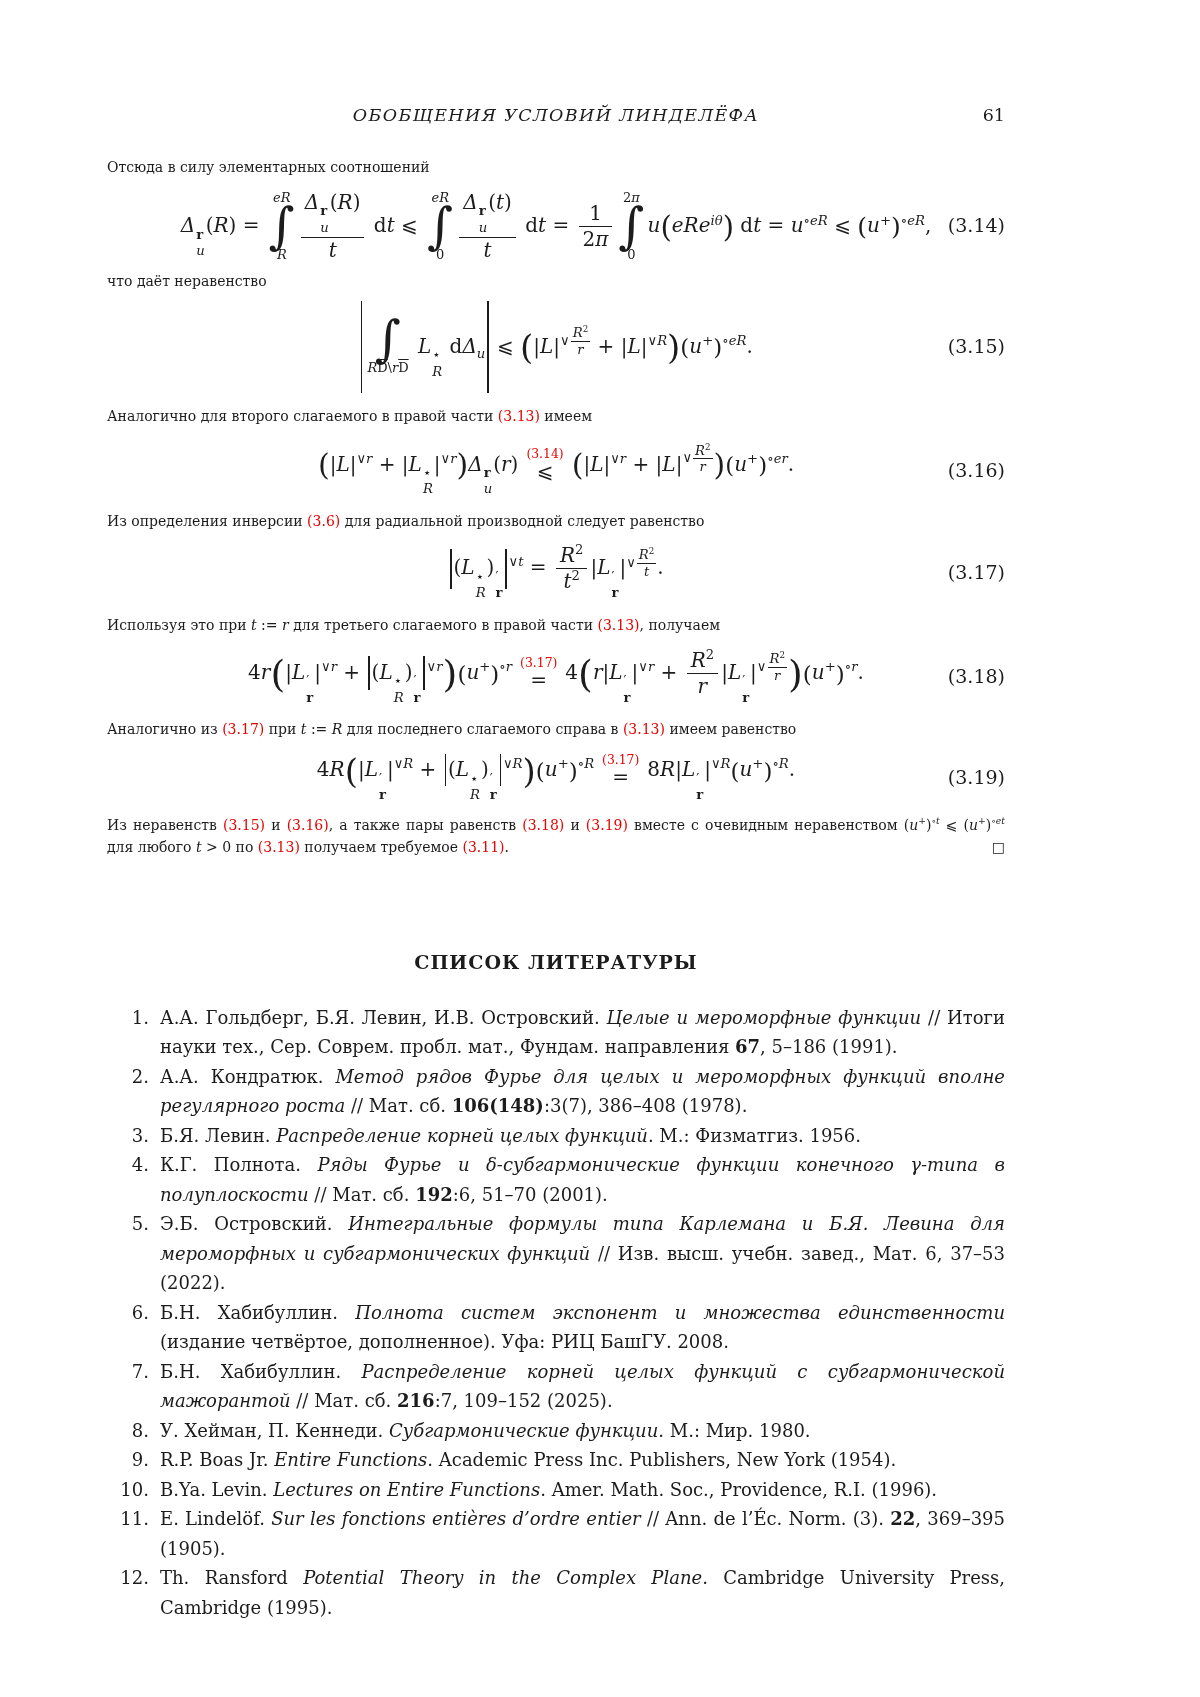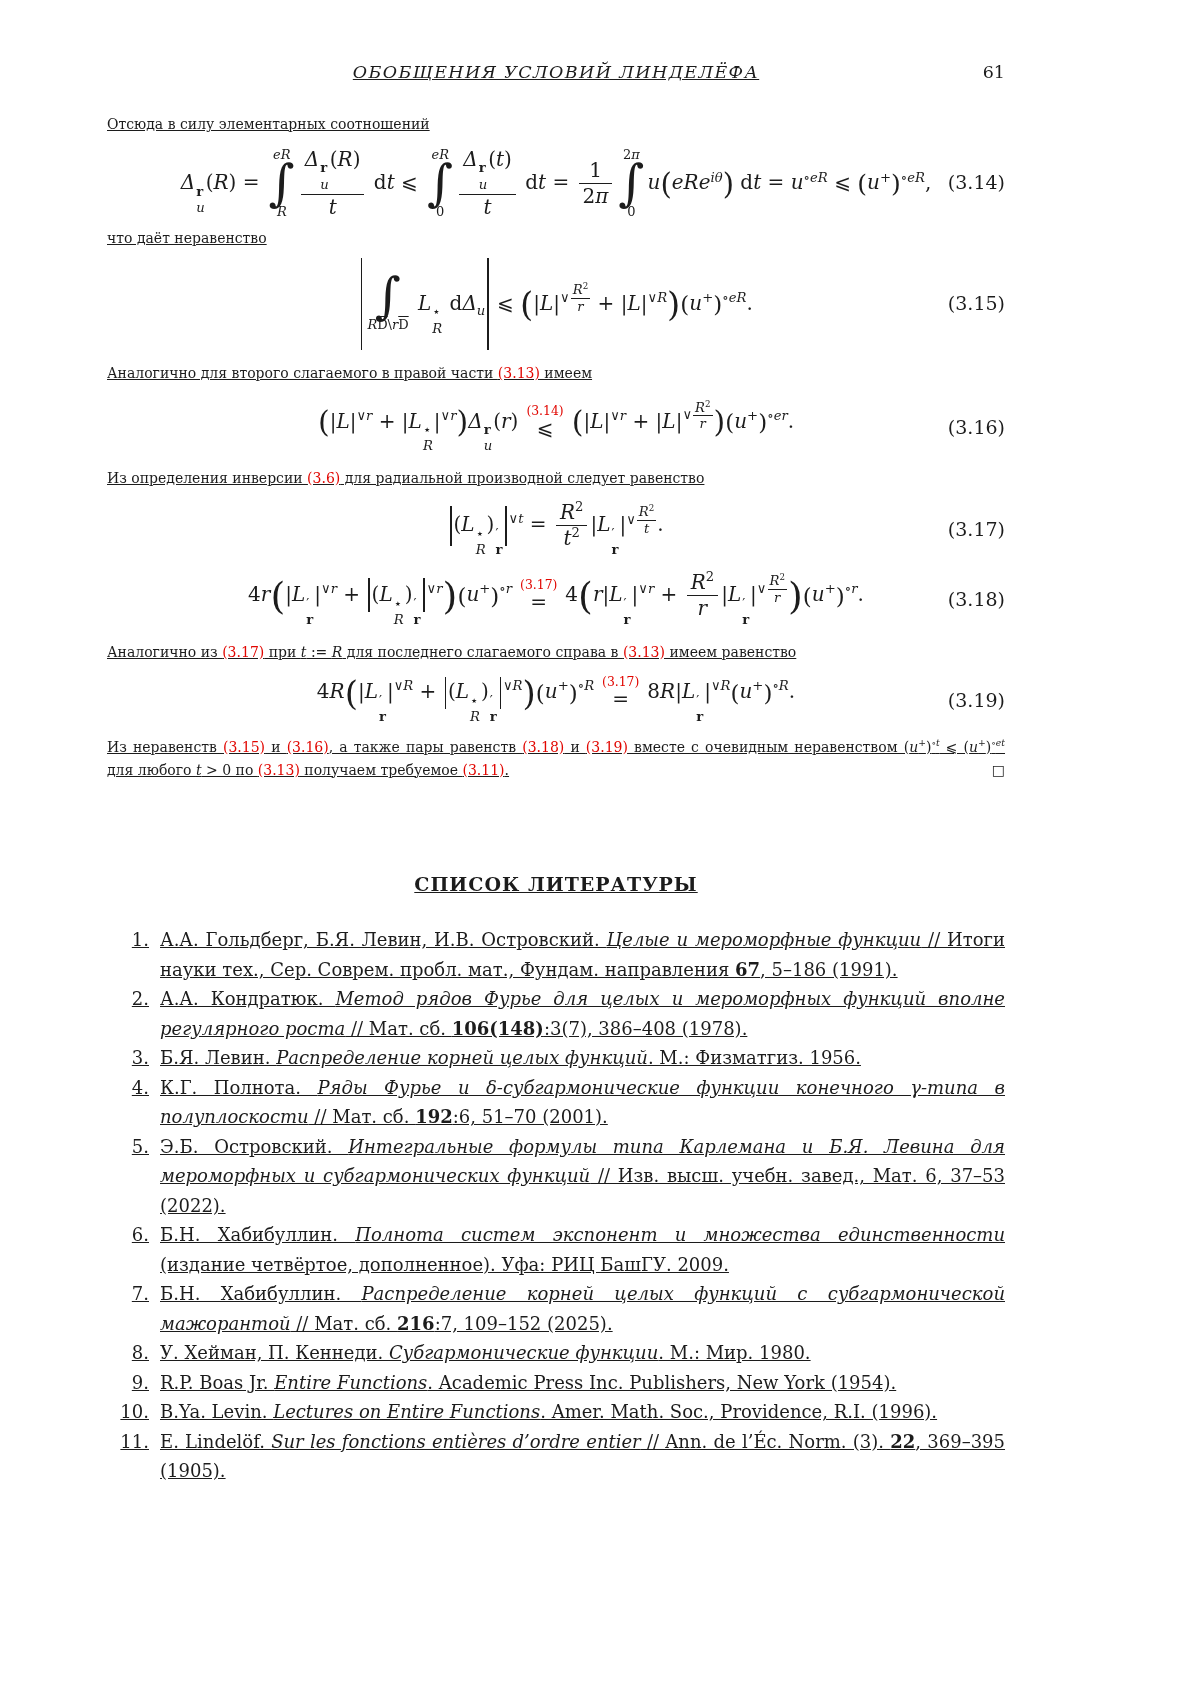--- a/index.html
+++ b/index.html
@@ -1,21 +1,21 @@
 <!DOCTYPE html>
 <html><head>
 <meta charset="utf-8">
 <style>
   html,body{margin:0;padding:0;background:#ffffff;}
   .page{
     width:1200px;height:1697px;position:relative;overflow:hidden;
     background:#ffffff;color:#1c1c1c;
     font-family:"DejaVu Serif","DejaVu Sans","Liberation Serif",serif;
   }
-  .content{padding:61px 195px 0 107px;text-decoration:underline;}
+  .content{padding:104px 195px 0 107px;}
 
   
   .running-head{position:relative;text-align:center;font-style:italic;
     font-size:17.5px;letter-spacing:1.4px;line-height:22px;}
   .rh-page{position:absolute;right:0;top:0;font-style:normal;letter-spacing:0;}
 
   
   .para{font-size:14px;line-height:1.62;text-align:justify;margin:0;}
   .p-intro{margin-top:30px;}
   .p-gives{margin:2px 0;}
@@ -148,20 +148,21 @@
           </span><span class="tk-r">)</span><span class="tk-ss">
             <span class="ss-t"><span class="tk-r">′</span></span>
             <span class="ss-b"><span class="tk-fr">r</span></span>
           </span><span class="tk-bar" style="height: 40px;"></span><sup class="tk-sup"><span class="tk-r">∨</span><span class="tk-i">t</span></sup><span class="tk-r">  =  </span><span class="tk-frac"><span class="fr-num"><span class="tk-i">R</span><sup class="tk-sup"><span class="tk-r">2</span></sup></span><span class="fr-den"><span class="tk-i">t</span><sup class="tk-sup"><span class="tk-r">2</span></sup></span></span><span class="tk-r">|</span><span class="tk-i">L</span><span class="tk-ss">
             <span class="ss-t"><span class="tk-r">′</span></span>
             <span class="ss-b"><span class="tk-fr">r</span></span>
           </span><span class="tk-r">|</span><sup class="tk-sup"><span class="tk-r">∨</span><span class="tk-frac tk-sfrac"><span class="fr-num"><span class="tk-i">R</span><sup class="tk-sup"><span class="tk-r">2</span></sup></span><span class="fr-den"><span class="tk-i">t</span></span></span></sup><span class="tk-r">.</span></span>
       <span class="eqtag">(3.17)</span>
     </div>
 
+    <p class="para p-mid"><span class="tk-r">Используя это при </span><span class="tk-i">t</span><span class="tk-r"> := </span><span class="tk-i">r</span><span class="tk-r"> для третьего слагаемого в правой части </span><span class="tk-ref">(3.13)</span><span class="tk-r">, получаем</span></p>
 
     <div class="eqrow eq318">
       <span class="eq"><span class="tk-r">4</span><span class="tk-i">r</span><span class="tk-big" style="font-size: 1.9em;">(</span><span class="tk-r">|</span><span class="tk-i">L</span><span class="tk-ss">
             <span class="ss-t"><span class="tk-r">′</span></span>
             <span class="ss-b"><span class="tk-fr">r</span></span>
           </span><span class="tk-r">|</span><sup class="tk-sup"><span class="tk-r">∨</span><span class="tk-i">r</span></sup><span class="tk-r"> + </span><span class="tk-bar" style="height: 34px;"></span><span class="tk-r">(</span><span class="tk-i">L</span><span class="tk-ss">
             <span class="ss-t"><span class="tk-r">⋆</span></span>
             <span class="ss-b"><span class="tk-i">R</span></span>
           </span><span class="tk-r">)</span><span class="tk-ss">
             <span class="ss-t"><span class="tk-r">′</span></span>
@@ -221,21 +222,21 @@
         <div class="bib-item">
           <span class="bib-num">4.</span>
           <div class="bib-text"><span class="tk-r">К.Г. Полнота. </span><span class="tk-i">Ряды Фурье и δ-субгармонические функции конечного γ-типа в полуплоскости</span><span class="tk-r"> // Мат. сб. </span><span class="tk-b">192</span><span class="tk-r">:6, 51–70 (2001).</span></div>
         </div>
         <div class="bib-item">
           <span class="bib-num">5.</span>
           <div class="bib-text"><span class="tk-r">Э.Б. Островский. </span><span class="tk-i">Интегральные формулы типа Карлемана и Б.Я. Левина для мероморфных и субгармонических функций</span><span class="tk-r"> // Изв. высш. учебн. завед., Мат. 6, 37–53 (2022).</span></div>
         </div>
         <div class="bib-item">
           <span class="bib-num">6.</span>
-          <div class="bib-text"><span class="tk-r">Б.Н. Хабибуллин. </span><span class="tk-i">Полнота систем экспонент и множества единственности</span><span class="tk-r"> (издание четвёртое, дополненное). Уфа: РИЦ БашГУ. 2009.</span></div>
+          <div class="bib-text"><span class="tk-r">Б.Н. Хабибуллин. </span><span class="tk-i">Полнота систем экспонент и множества единственности</span><span class="tk-r"> (издание четвёртое, дополненное). Уфа: РИЦ БашГУ. 2008.</span></div>
         </div>
         <div class="bib-item">
           <span class="bib-num">7.</span>
           <div class="bib-text"><span class="tk-r">Б.Н. Хабибуллин. </span><span class="tk-i">Распределение корней целых функций с субгармонической мажорантой</span><span class="tk-r"> // Мат. сб. </span><span class="tk-b">216</span><span class="tk-r">:7, 109–152 (2025).</span></div>
         </div>
         <div class="bib-item">
           <span class="bib-num">8.</span>
           <div class="bib-text"><span class="tk-r">У. Хейман, П. Кеннеди. </span><span class="tk-i">Субгармонические функции</span><span class="tk-r">. М.: Мир. 1980.</span></div>
         </div>
         <div class="bib-item">
@@ -243,16 +244,20 @@
           <div class="bib-text"><span class="tk-r">R.P. Boas Jr. </span><span class="tk-i">Entire Functions</span><span class="tk-r">. Academic Press Inc. Publishers, New York (1954).</span></div>
         </div>
         <div class="bib-item">
           <span class="bib-num">10.</span>
           <div class="bib-text"><span class="tk-r">B.Ya. Levin. </span><span class="tk-i">Lectures on Entire Functions</span><span class="tk-r">. Amer. Math. Soc., Providence, R.I. (1996).</span></div>
         </div>
         <div class="bib-item">
           <span class="bib-num">11.</span>
           <div class="bib-text"><span class="tk-r">E. Lindelöf. </span><span class="tk-i">Sur les fonctions entières d’ordre entier</span><span class="tk-r"> // Ann. de l’Éc. Norm. (3). </span><span class="tk-b">22</span><span class="tk-r">, 369–395 (1905).</span></div>
         </div>
+        <div class="bib-item">
+          <span class="bib-num">12.</span>
+          <div class="bib-text"><span class="tk-r">Th. Ransford </span><span class="tk-i">Potential Theory in the Complex Plane</span><span class="tk-r">. Cambridge University Press, Cambridge (1995).</span></div>
+        </div>
       </div>
 
   </div>
 </div>
 
 </body></html>

